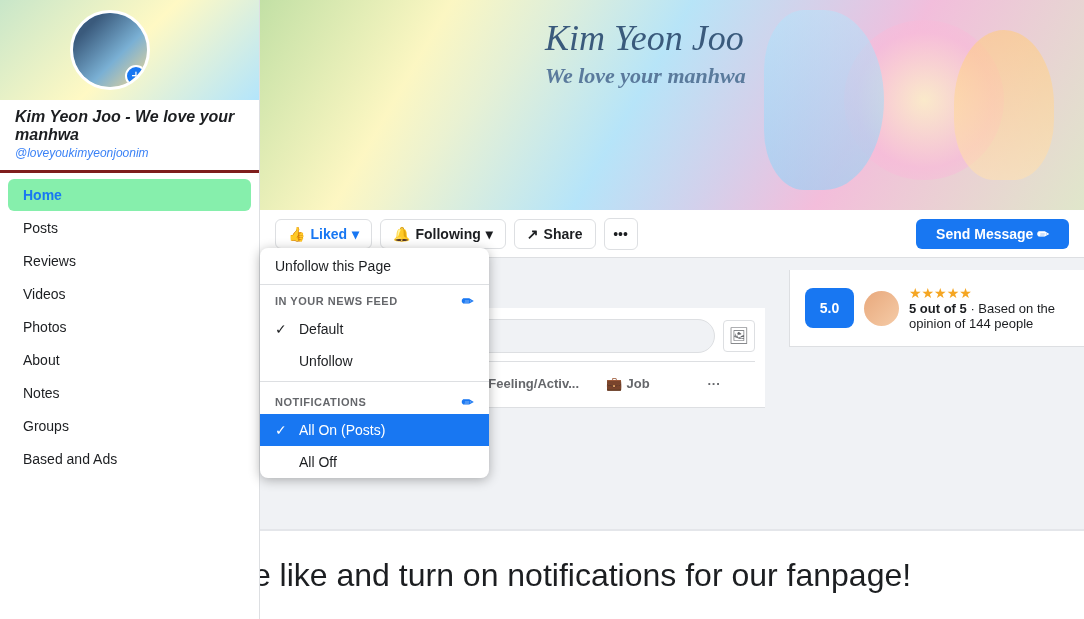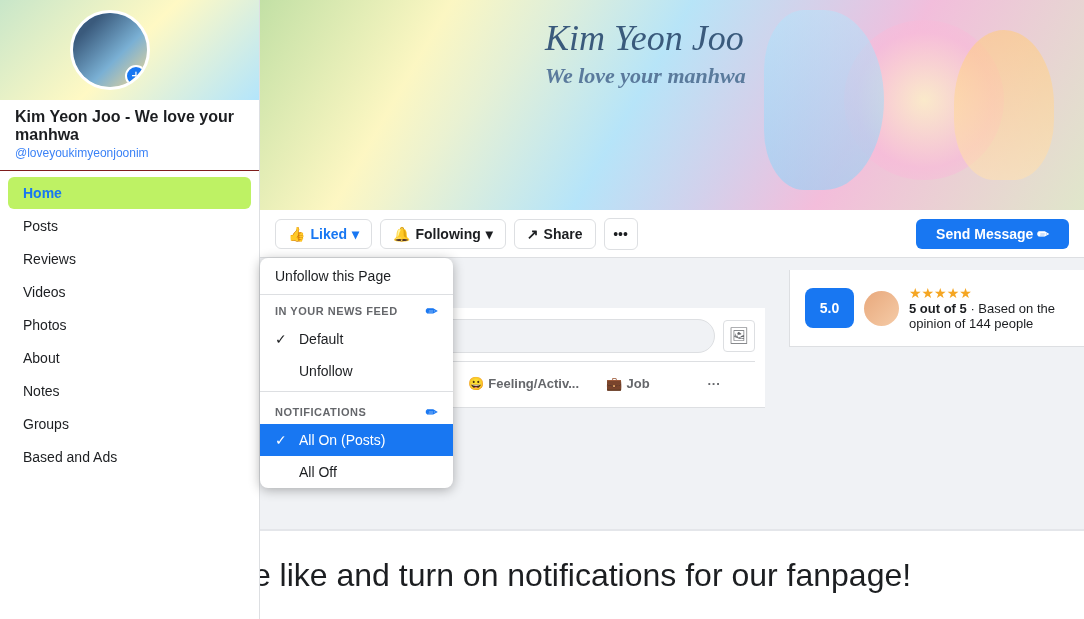--- a/index.html
+++ b/index.html
@@ -39,22 +39,23 @@
       width: 260px;
       height: 619px;
       background: #fff;
       border-right: 1px solid #dddfe2;
       z-index: 10;
     }
 
     
     .profile-section {
       padding: 10px 15px 10px;
-      border-bottom: 1px solid #7f1d1d;
+      border-bottom: 3px solid #7f1d1d;
       margin-top: 90px;
+      font-style: italic;
     }
     .profile-avatar {
       width: 80px; height: 80px;
       border-radius: 50%;
       border: 3px solid #fff;
       background: linear-gradient(135deg, #4a6fa5 0%, #8fbcdb 50%, #f9e4b7 100%);
       position: absolute;
       top: 10px; left: 70px;
       display: flex; align-items: center; justify-content: center;
       overflow: hidden;
@@ -91,21 +92,21 @@
     .nav-list { padding: 5px 0; }
     .nav-item {
       padding: 8px 15px;
       font-size: 14px;
       color: #1c1e21;
       cursor: pointer;
       border-radius: 6px;
       margin: 1px 8px;
     }
     .nav-item.active {
-      background: #bef264;
+      background: #86efac;
       color: #1877f2;
       font-weight: 600;
     }
 
     
     .main-content {
       position: absolute;
       top: 0; left: 260px;
       right: 0; bottom: 0;
       background: #f0f2f5;
@@ -177,23 +178,23 @@
       border-radius: 6px;
       font-size: 14px;
       font-weight: 600;
       cursor: pointer;
       display: flex; align-items: center; gap: 5px;
     }
 
     
     .dropdown-menu {
       position: absolute;
-      top: 258px;
+      top: 248px;
       left: 260px;
-      width: 193px;
+      width: 229px;
       background: #fff;
       border-radius: 8px;
       box-shadow: 0 2px 12px rgba(0,0,0,0.3);
       z-index: 100;
       overflow: hidden;
     }
     .dropdown-unfollow-item {
       padding: 10px 15px;
       font-size: 14px;
       color: #1c1e21;

